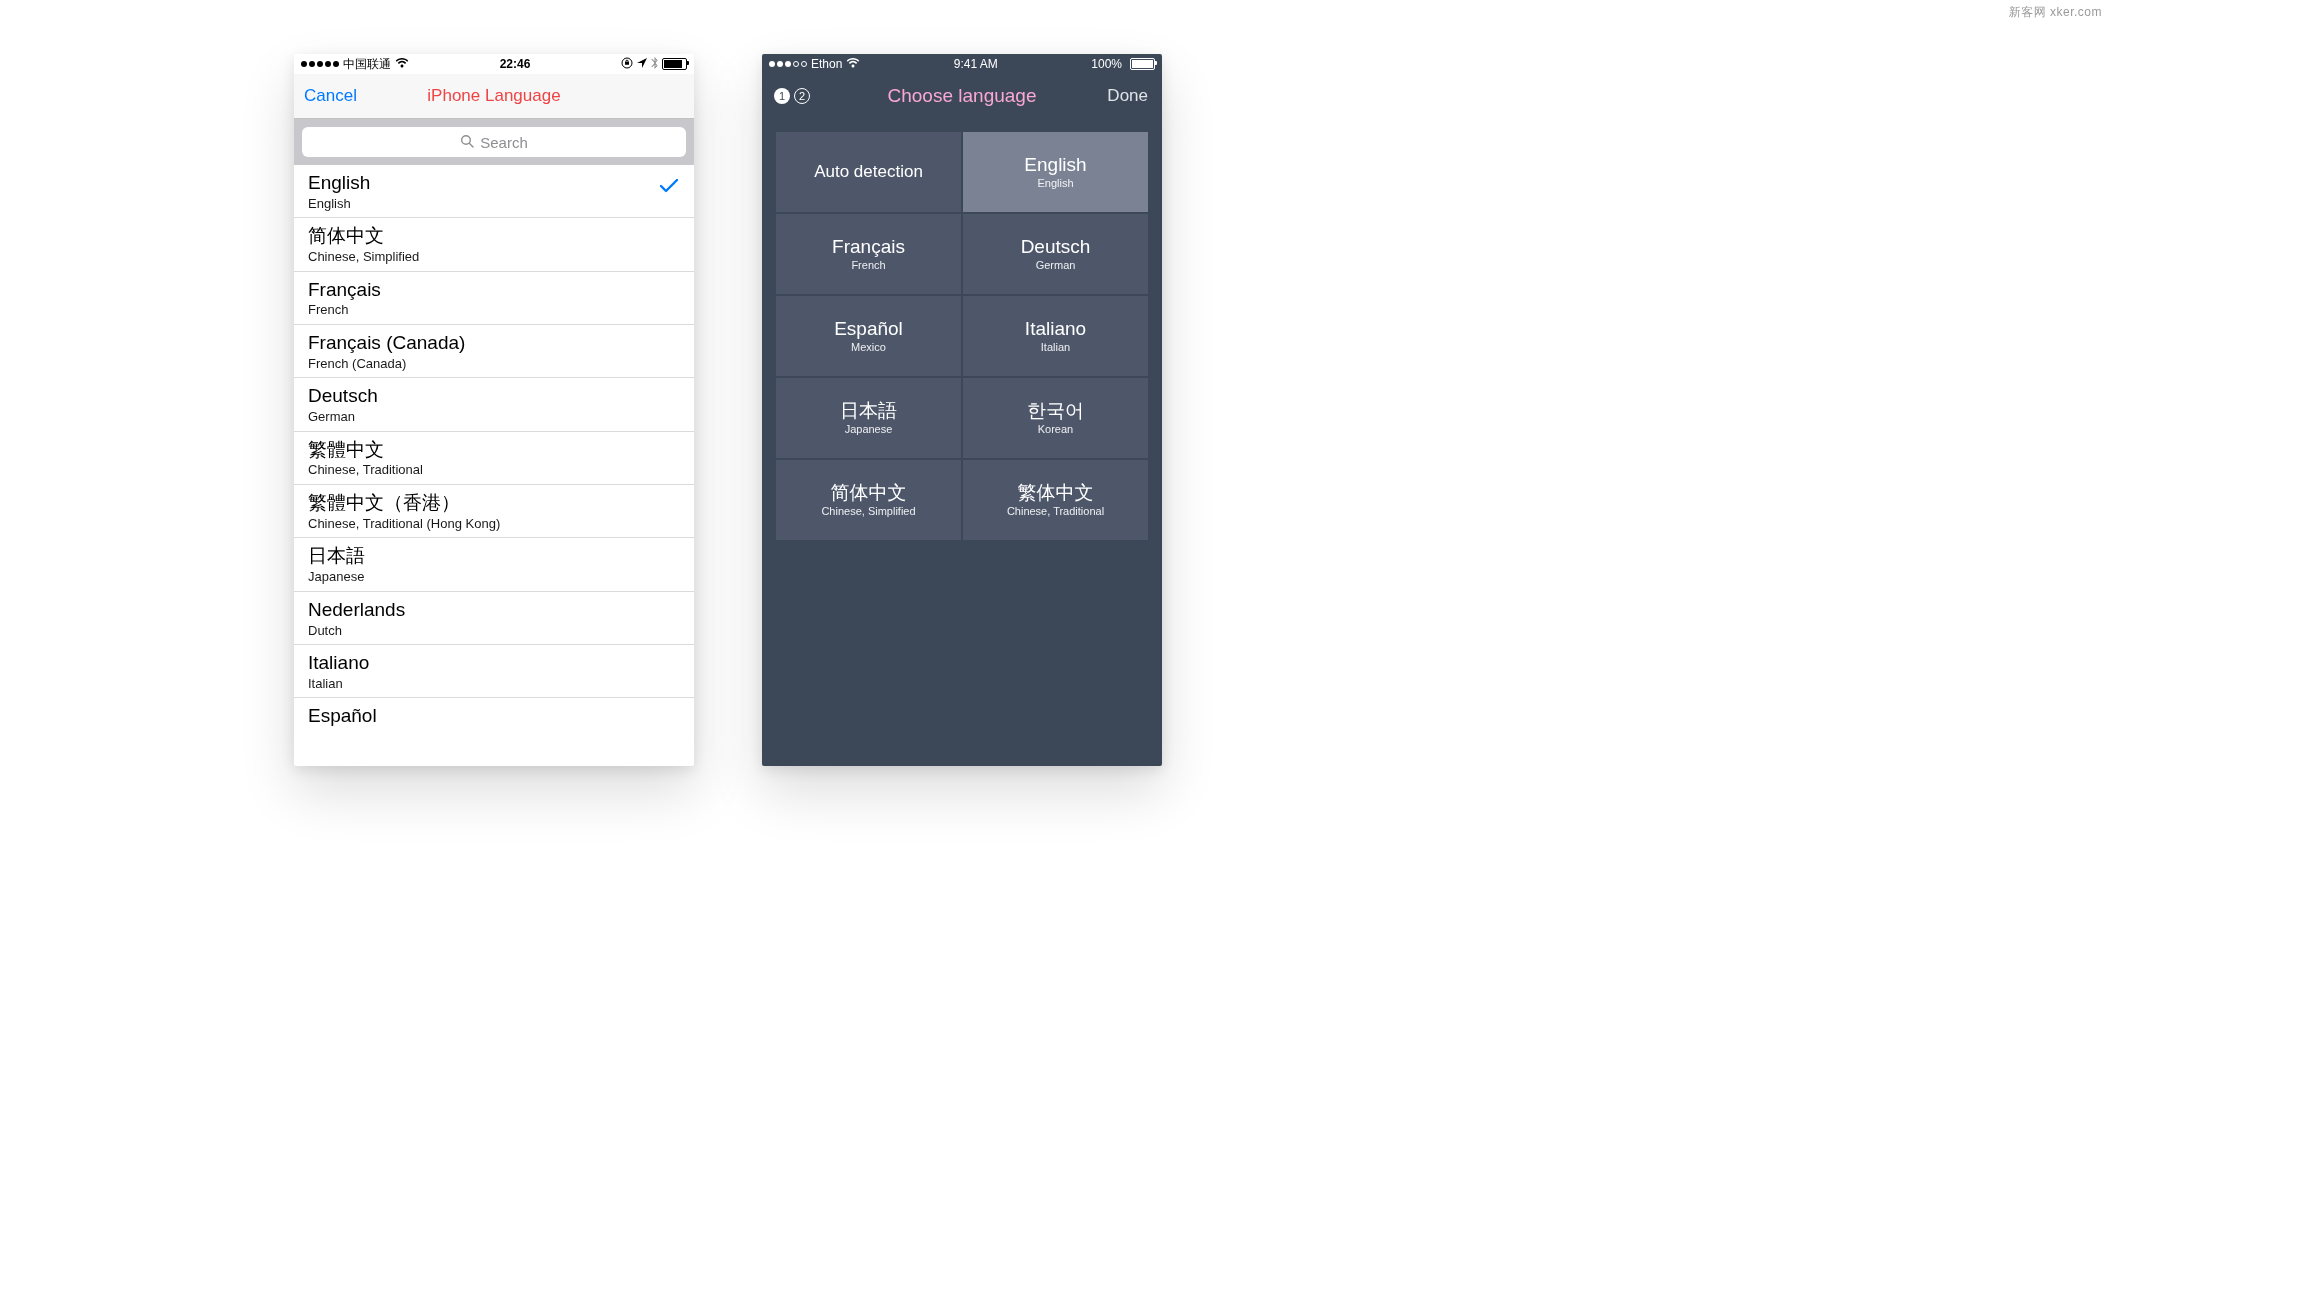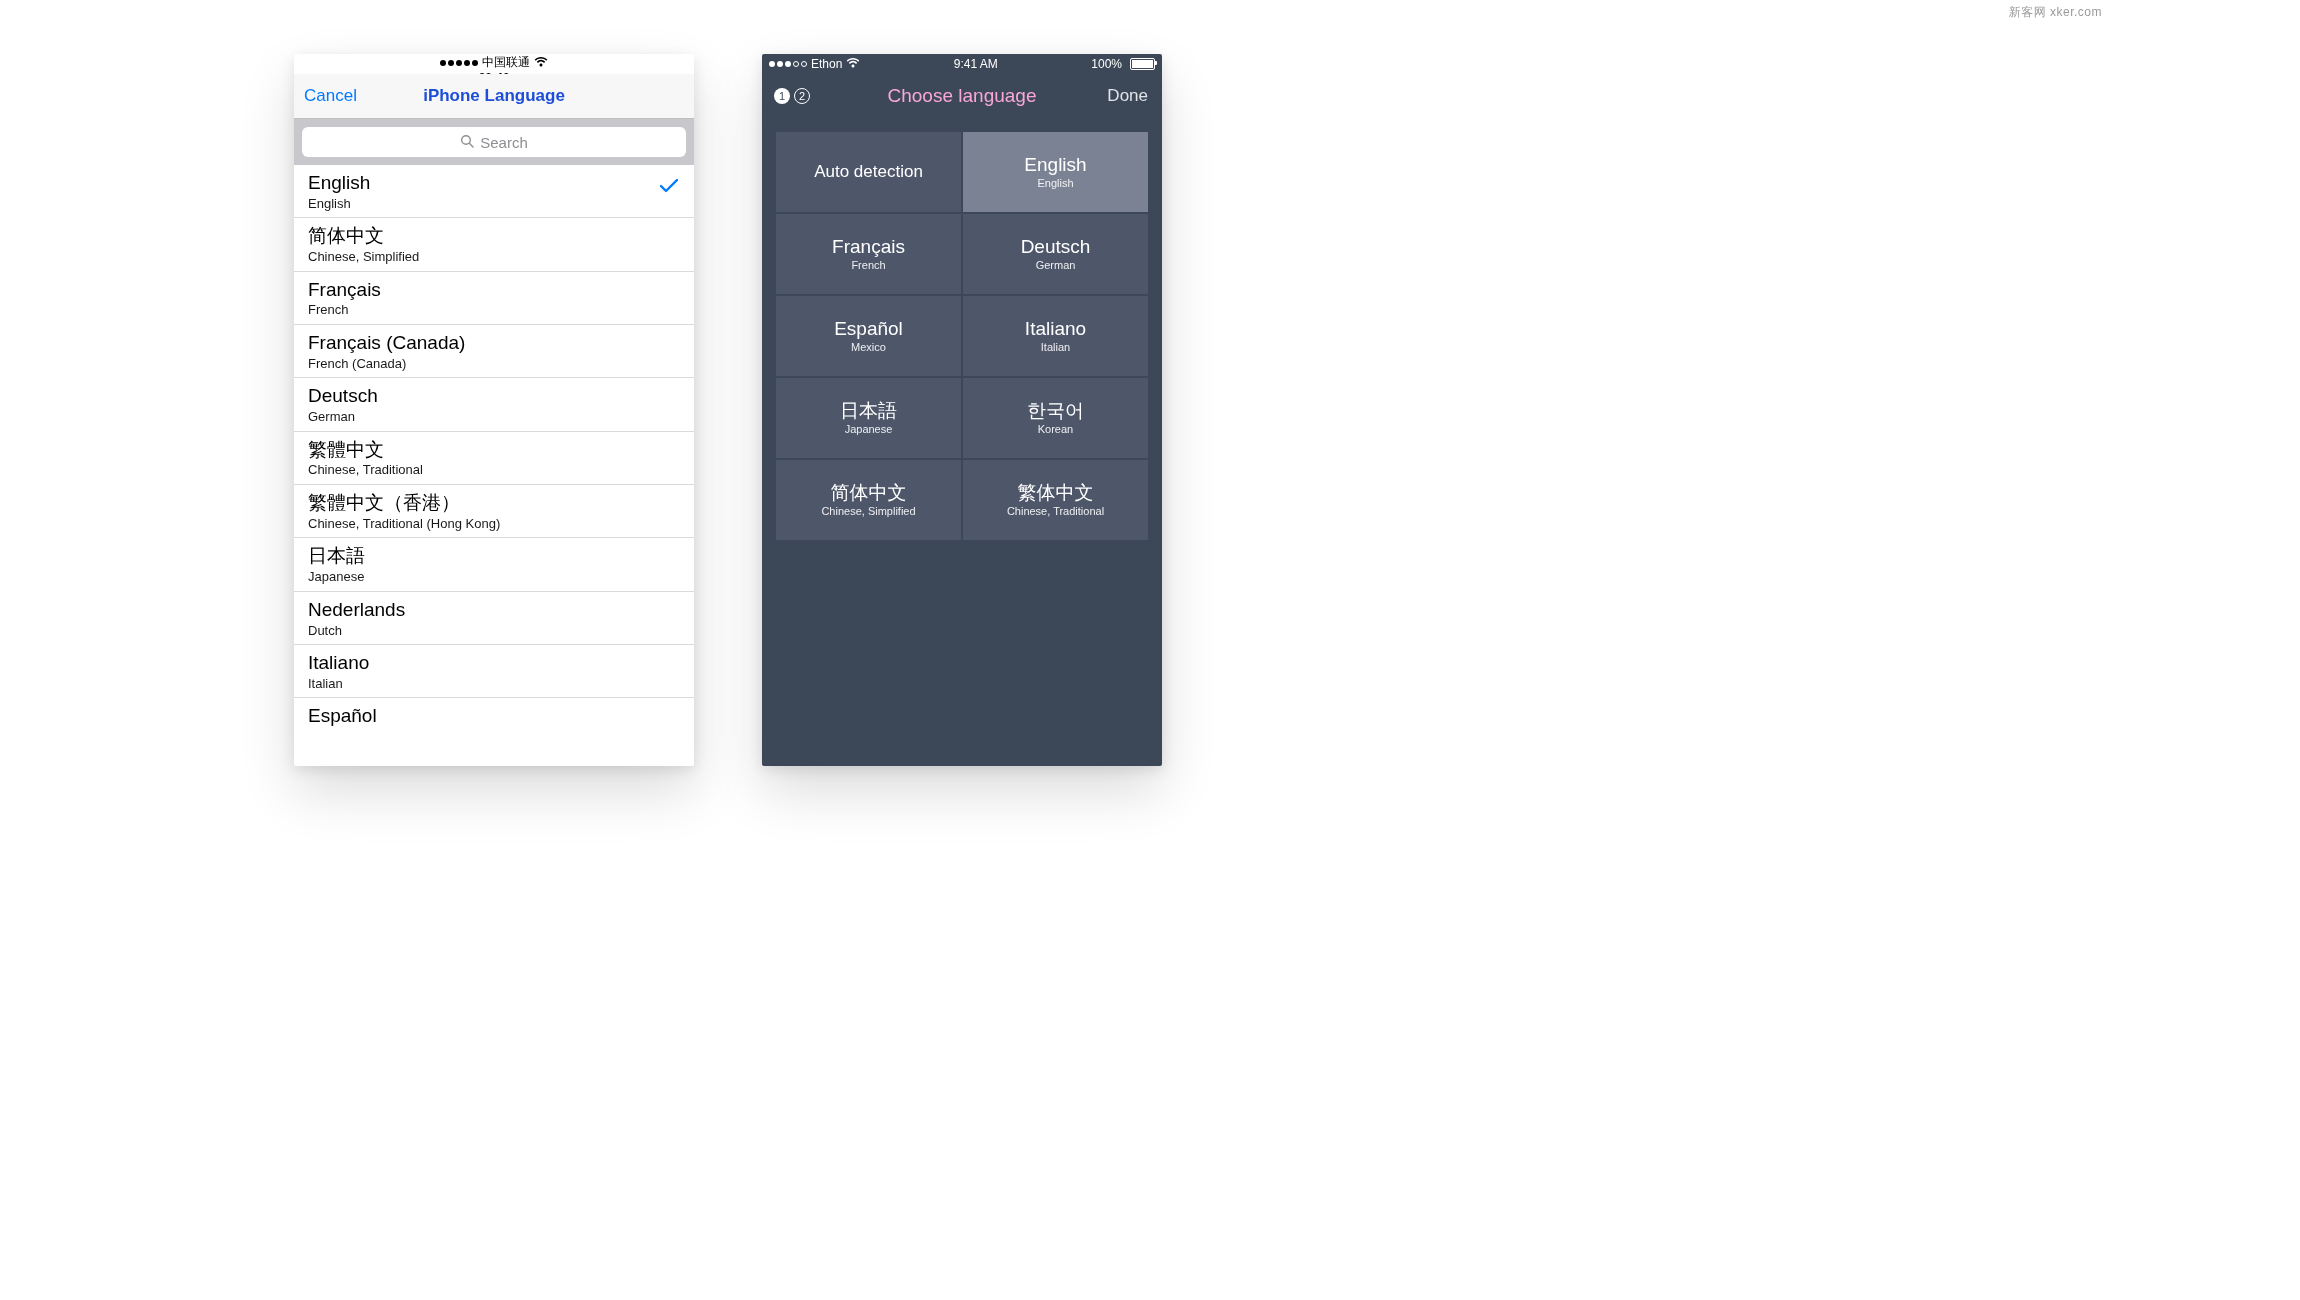--- a/index.html
+++ b/index.html
@@ -4,33 +4,33 @@
 <style>
   html,body{margin:0;padding:0;background:#ffffff;font-family:-apple-system,"Helvetica Neue",Helvetica,Arial,sans-serif;-webkit-font-smoothing:antialiased;width:2300px;height:1300px;overflow:hidden;}
   .stage{position:relative;width:2112px;height:1300px;}
   .watermark{position:absolute;top:4px;right:10px;font-size:12px;color:#9a9a9a;font-family:Arial,sans-serif;letter-spacing:0.5px;}
 
   .phone{position:absolute;top:54px;width:400px;height:712px;border-radius:2px;box-shadow:0 25px 55px rgba(0,0,0,0.14),0 4px 14px rgba(0,0,0,0.10);background:#fff;overflow:hidden;}
   .phone.left{left:294px;}
   .phone.right{left:762px;background:#3c4758;}
 
   
-  .ios-status{height:20px;display:flex;align-items:center;justify-content:space-between;font-size:12px;padding:0 7px;color:#000;flex-direction:column;}
+  .ios-status{height:20px;display:flex;align-items:center;justify-content:space-between;font-size:12px;padding:0 7px;color:#000;}
   .ios-status .sc{display:flex;align-items:center;gap:4px;}
   .dots5{display:flex;gap:2px;}
   .dots5 span{width:6px;height:6px;border-radius:50%;background:#000;}
   .ios-status .time{font-weight:600;font-size:12px;}
   .batt{display:flex;align-items:center;gap:4px;}
   .batt .icon{width:23px;height:10px;border:1px solid #000;border-radius:2px;position:relative;}
   .batt .icon:after{content:"";position:absolute;right:-3px;top:2px;width:2px;height:4px;background:#000;border-radius:0 1px 1px 0;}
   .batt .fill{position:absolute;left:1px;top:1px;bottom:1px;width:80%;background:#000;}
 
   .ios-nav{height:44px;display:flex;align-items:center;justify-content:center;position:relative;border-bottom:1px solid rgba(0,0,0,0.22);background:#f7f7f8;}
   .ios-nav .cancel{position:absolute;left:10px;color:#007aff;font-size:17px;}
-  .ios-nav .title{font-size:17px;font-weight:700;color:#1d4ed8;}
+  .ios-nav .title{font-size:17px;font-weight:400;color:#ef4444;}
 
   .ios-searchbar{background:#c8c8cc;padding:8px 8px;text-align:center;}
   .ios-searchbar .field{background:#fff;border-radius:6px;height:30px;display:flex;align-items:center;justify-content:center;gap:6px;color:#8e8e93;font-size:15px;}
   .ios-searchbar .mag{display:inline-block;}
 
   .ios-list{background:#fff;max-height:610px;overflow:hidden;}
   .ios-row{padding:6px 14px 6px 14px;border-bottom:1px solid rgba(0,0,0,0.14);position:relative;}
   .ios-row .native{font-size:19px;color:#000;line-height:1.25;}
   .ios-row .sub{font-size:13px;color:#000;opacity:0.9;line-height:1.2;margin-top:1px;}
   .ios-row .check{position:absolute;right:16px;top:14px;color:#007aff;}

